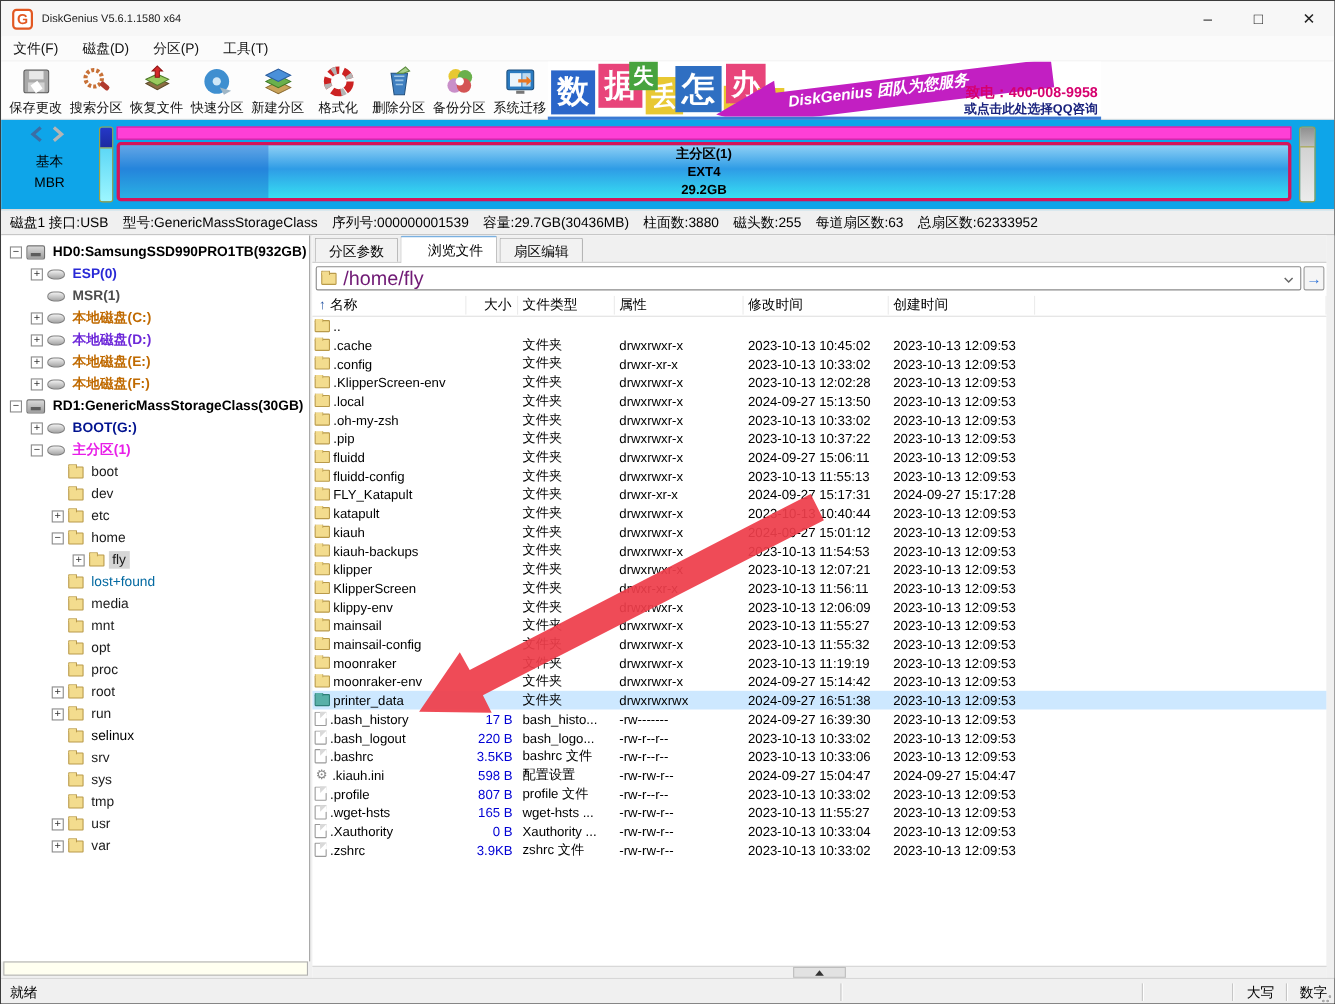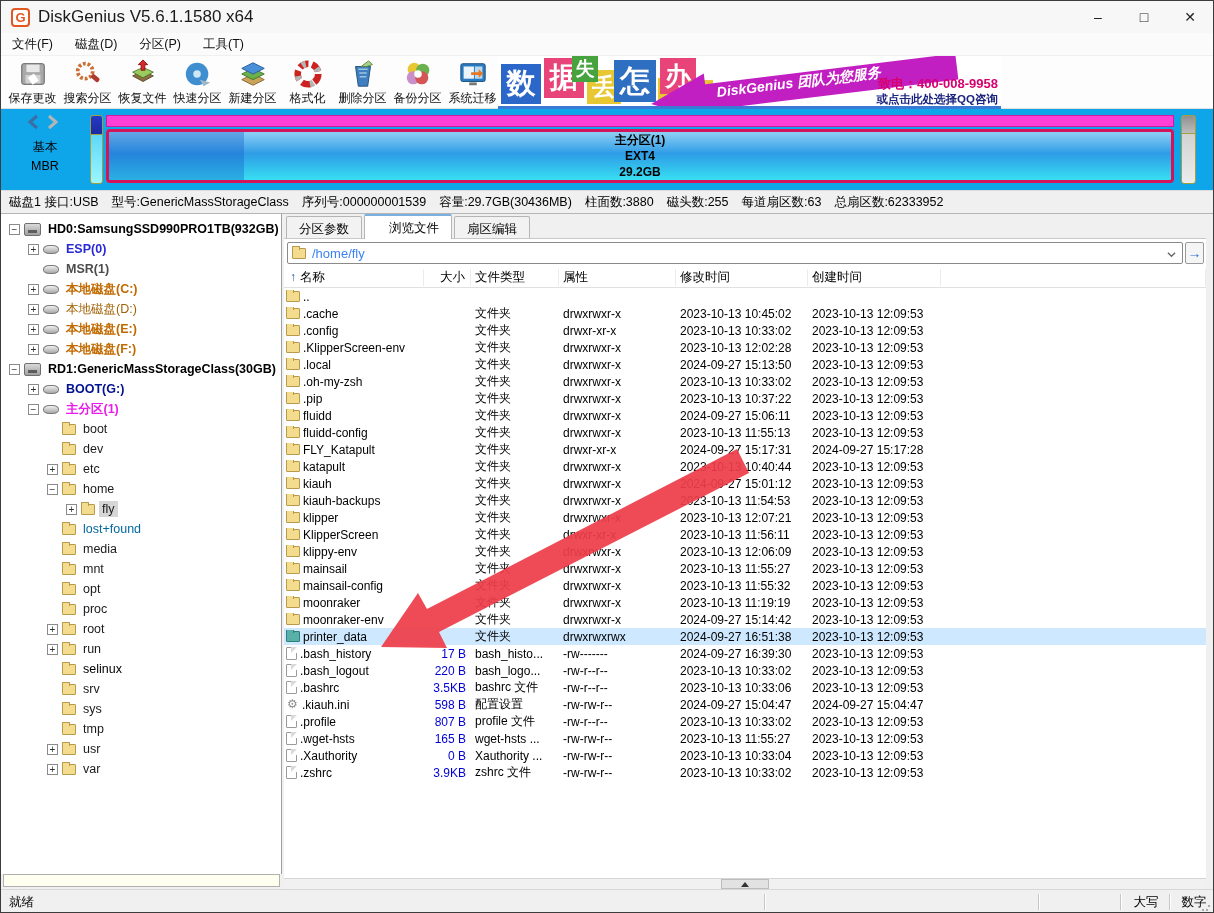--- a/index.html
+++ b/index.html
@@ -3,21 +3,21 @@
 <meta charset="utf-8">
 <style>
   * { margin:0; padding:0; box-sizing:border-box; }
   html,body { background:#888; }
   body { font-family:"Liberation Sans","DejaVu Sans",sans-serif; }
   .window { position:relative; width:1214px; height:913px; background:#fff; border:1px solid #3c3c3c; overflow:hidden; }
 
   
   .titlebar { height:32px; background:#f7f7f7; display:flex; align-items:center; position:relative; }
   .logo { width:19px; height:19px; margin-left:10px; border:2px solid #e25822; border-radius:4px; background:#fff; color:#e25822; font-weight:bold; font-size:13px; display:flex; align-items:center; justify-content:center; }
-  .title-text { margin-left:8px; font-size:17px; color:#1a1a1a; }
+  .title-text { margin-left:8px; font-size:10px; color:#1a1a1a; }
   .win-controls { position:absolute; right:0; top:0; height:32px; display:flex; }
   .win-btn { width:46px; height:32px; display:flex; align-items:center; justify-content:center; font-size:14px; color:#222; }
 
   
   .menubar { height:23px; background:#fbfbfb; display:flex; align-items:center; padding-left:0; border-bottom:1px solid #f0f0f0; }
   .menu-item { font-size:12.5px; color:#111; padding:2px 11px; }
 
   
   .toolbar { height:53px; position:relative; background:#fdfdfd; border-bottom:1px solid #e0e0e0; }
   .tool-buttons { position:absolute; left:4px; top:0; height:53px; display:flex; }
@@ -65,21 +65,21 @@
   .right-gutter { position:absolute; left:1205px; top:0; width:9px; height:675px; background:#f0f0f0; }
 
   
   .tabs { height:25px; background:#f0f0f0; display:flex; align-items:flex-end; padding-left:2px; border-bottom:1px solid #c8c8c8; }
   .tab { font-size:12.5px; color:#000; padding:4px 12px 4px 12px; border:1px solid #b5b5b5; border-bottom:none; background:#f2f2f2; margin-right:2px; border-radius:2px 2px 0 0; height:22px; }
   .tab.active { background:#fff; height:25px; margin-bottom:-1px; border-top:2px solid #7ab0e0;padding-left:24px; }
 
   
   .pathbar { height:28px; display:flex; align-items:center; padding:3px 2px 3px 3px; background:#fff; }
   .path-combo { flex:1; height:22px; border:1px solid #8a8a8a; border-radius:2px; display:flex; align-items:center; padding-left:4px; position:relative; background:#fff; }
-  .path-text { font-size:13px; margin-left:6px; color:#3b82f6; }
+  .path-text { font-size:18px; margin-left:6px; color:#701a75; }
   .combo-chevron { position:absolute; right:6px; top:7px; width:9px; height:9px; }
   .go-btn { width:19px; height:22px; margin-left:2px; border:1px solid #9a9a9a; border-radius:2px; background:#f5f5f5; display:flex; align-items:center; justify-content:center; color:#2a6fd6; font-size:14px; font-weight:bold; }
 
   
   .ftable { position:relative; }
   .fhead { display:grid; grid-template-columns:140px 47px 88px 117px 132px 133px 1fr; height:21px; align-items:center; background:#fff; border-bottom:1px solid #e0e0e0; font-size:12.5px; color:#000; }
   .fhead > div { padding-left:4px; border-right:1px solid #ececec; height:17px; display:flex; align-items:center; }
   .fhead .h-size { justify-content:flex-end; padding-right:5px; }
   .sort-arrow { color:#1f4fa0; font-weight:bold; margin:0 4px 0 2px; font-size:12px; }
   .frow { display:grid; grid-template-columns:140px 47px 88px 117px 132px 133px 1fr; height:17px; align-items:center; font-size:12px; color:#000; }
@@ -309,21 +309,21 @@
           <span class="tree-icon">
             <span class="i-part"></span>
           </span>
           <span class="tree-label" style="color:#c06a00;font-weight:bold">本地磁盘(C:)</span>
         </div>
         <div class="tree-row" style="padding-left: 27px;">
           <span class="exp">+</span>
           <span class="tree-icon">
             <span class="i-part"></span>
           </span>
-          <span class="tree-label" style="color:#a16207;font-weight:normal">本地磁盘(D:)</span>
+          <span class="tree-label" style="color:#6d28d9;font-weight:bold">本地磁盘(D:)</span>
         </div>
         <div class="tree-row" style="padding-left: 27px;">
           <span class="exp">+</span>
           <span class="tree-icon">
             <span class="i-part"></span>
           </span>
           <span class="tree-label" style="color:#c06a00;font-weight:bold">本地磁盘(E:)</span>
         </div>
         <div class="tree-row" style="padding-left: 27px;">
           <span class="exp">+</span>

